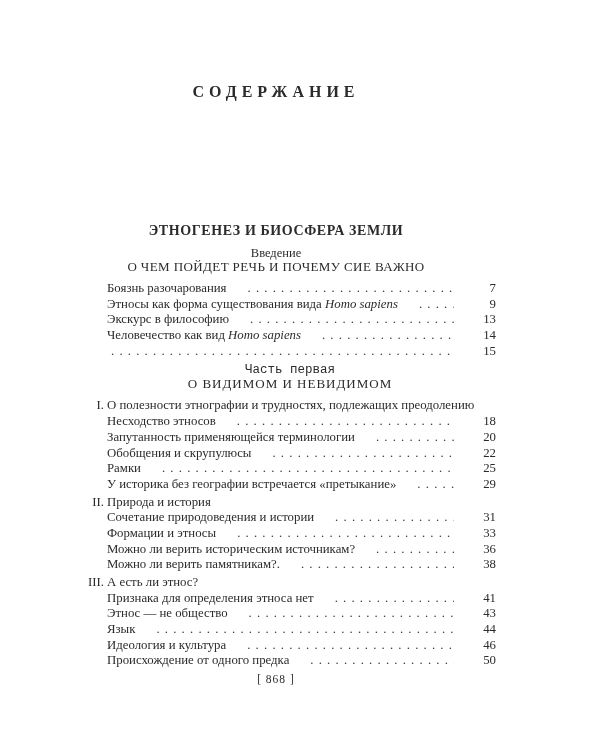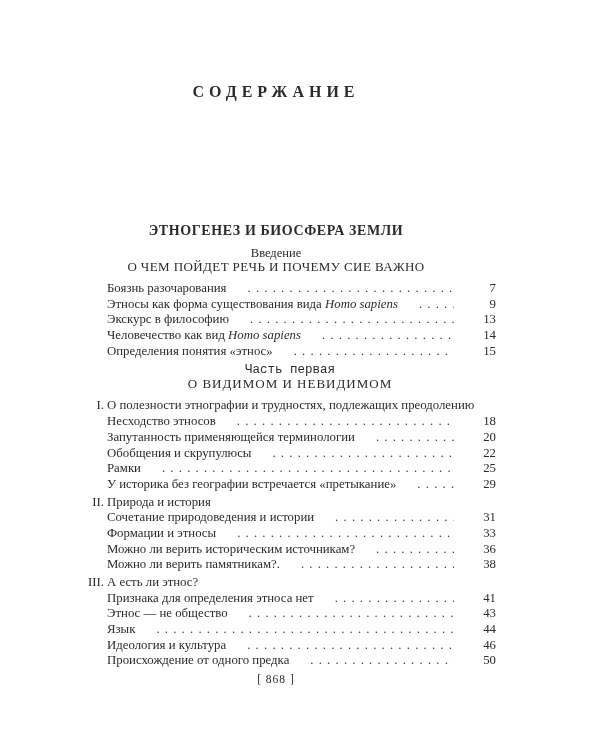--- a/index.html
+++ b/index.html
@@ -93,21 +93,20 @@
           <span class="label">Экскурс в философию</span>
           <span class="dots"></span>
           <span class="pageno">13</span>
         </div>
         <div class="toc-row">
           <span class="label">Человечество как вид <i>Homo sapiens</i></span>
           <span class="dots"></span>
           <span class="pageno">14</span>
         </div>
         <div class="toc-row">
-          <span class="label">Определения понятия «этнос»</span>
           <span class="dots"></span>
           <span class="pageno">15</span>
         </div>
       </div>
 
     <div class="part-head">
       <div class="part-kicker">Часть первая</div>
       <div class="part-title">О ВИДИМОМ И НЕВИДИМОМ</div>
     </div>
 

